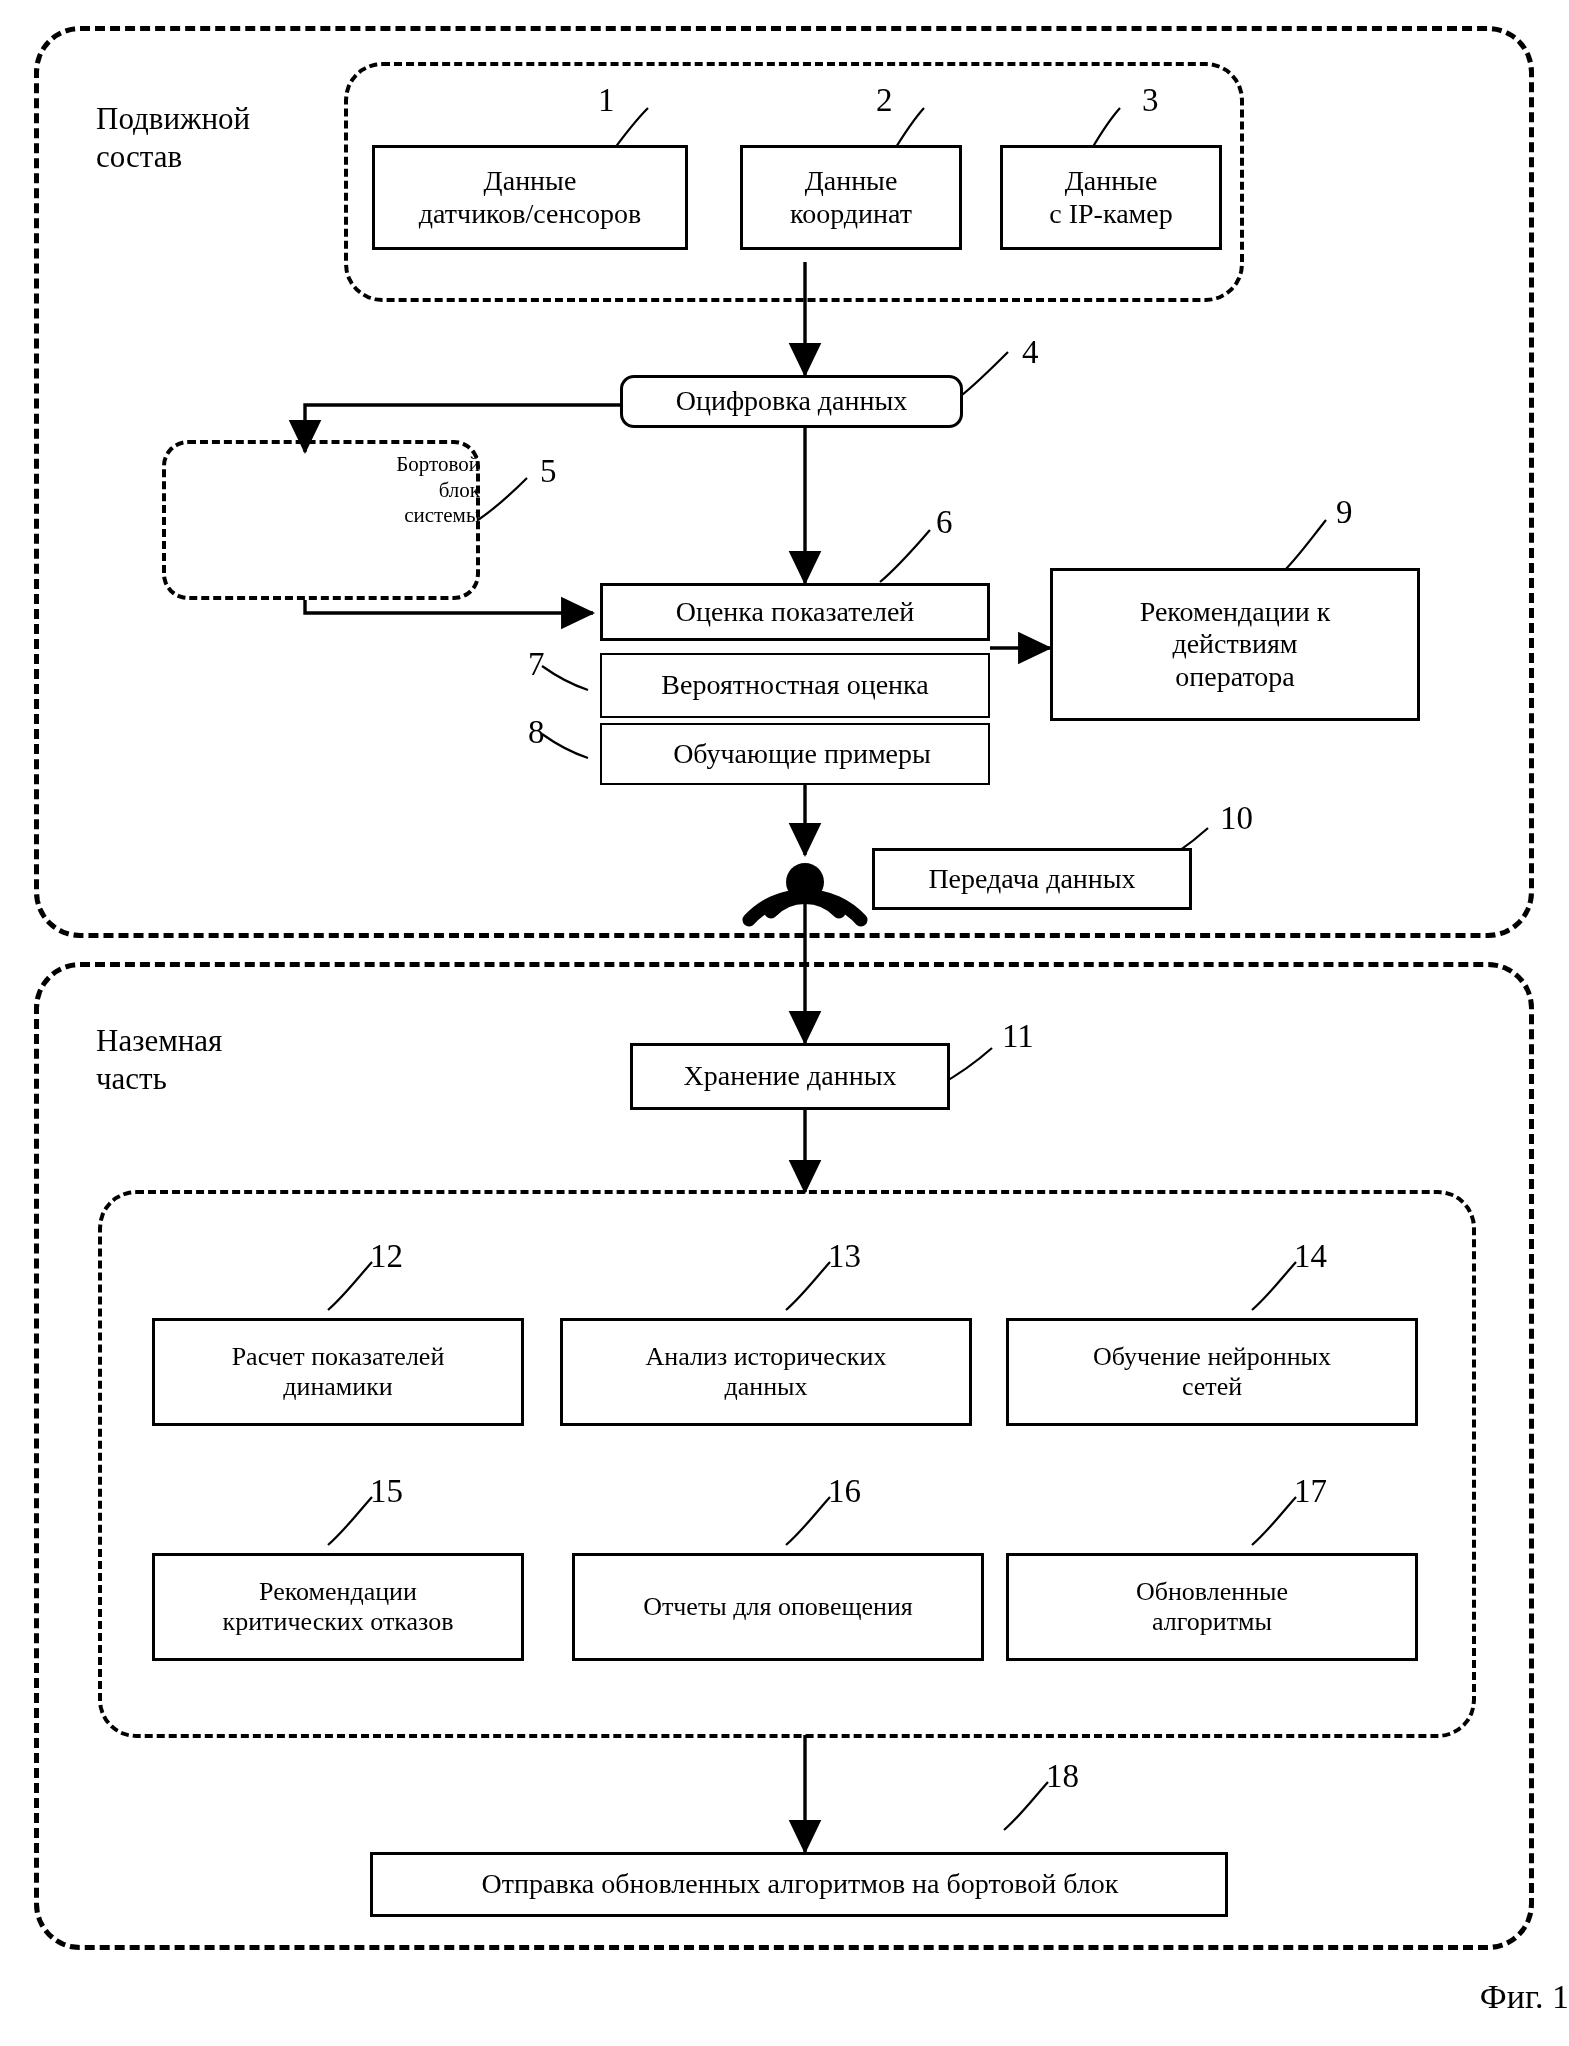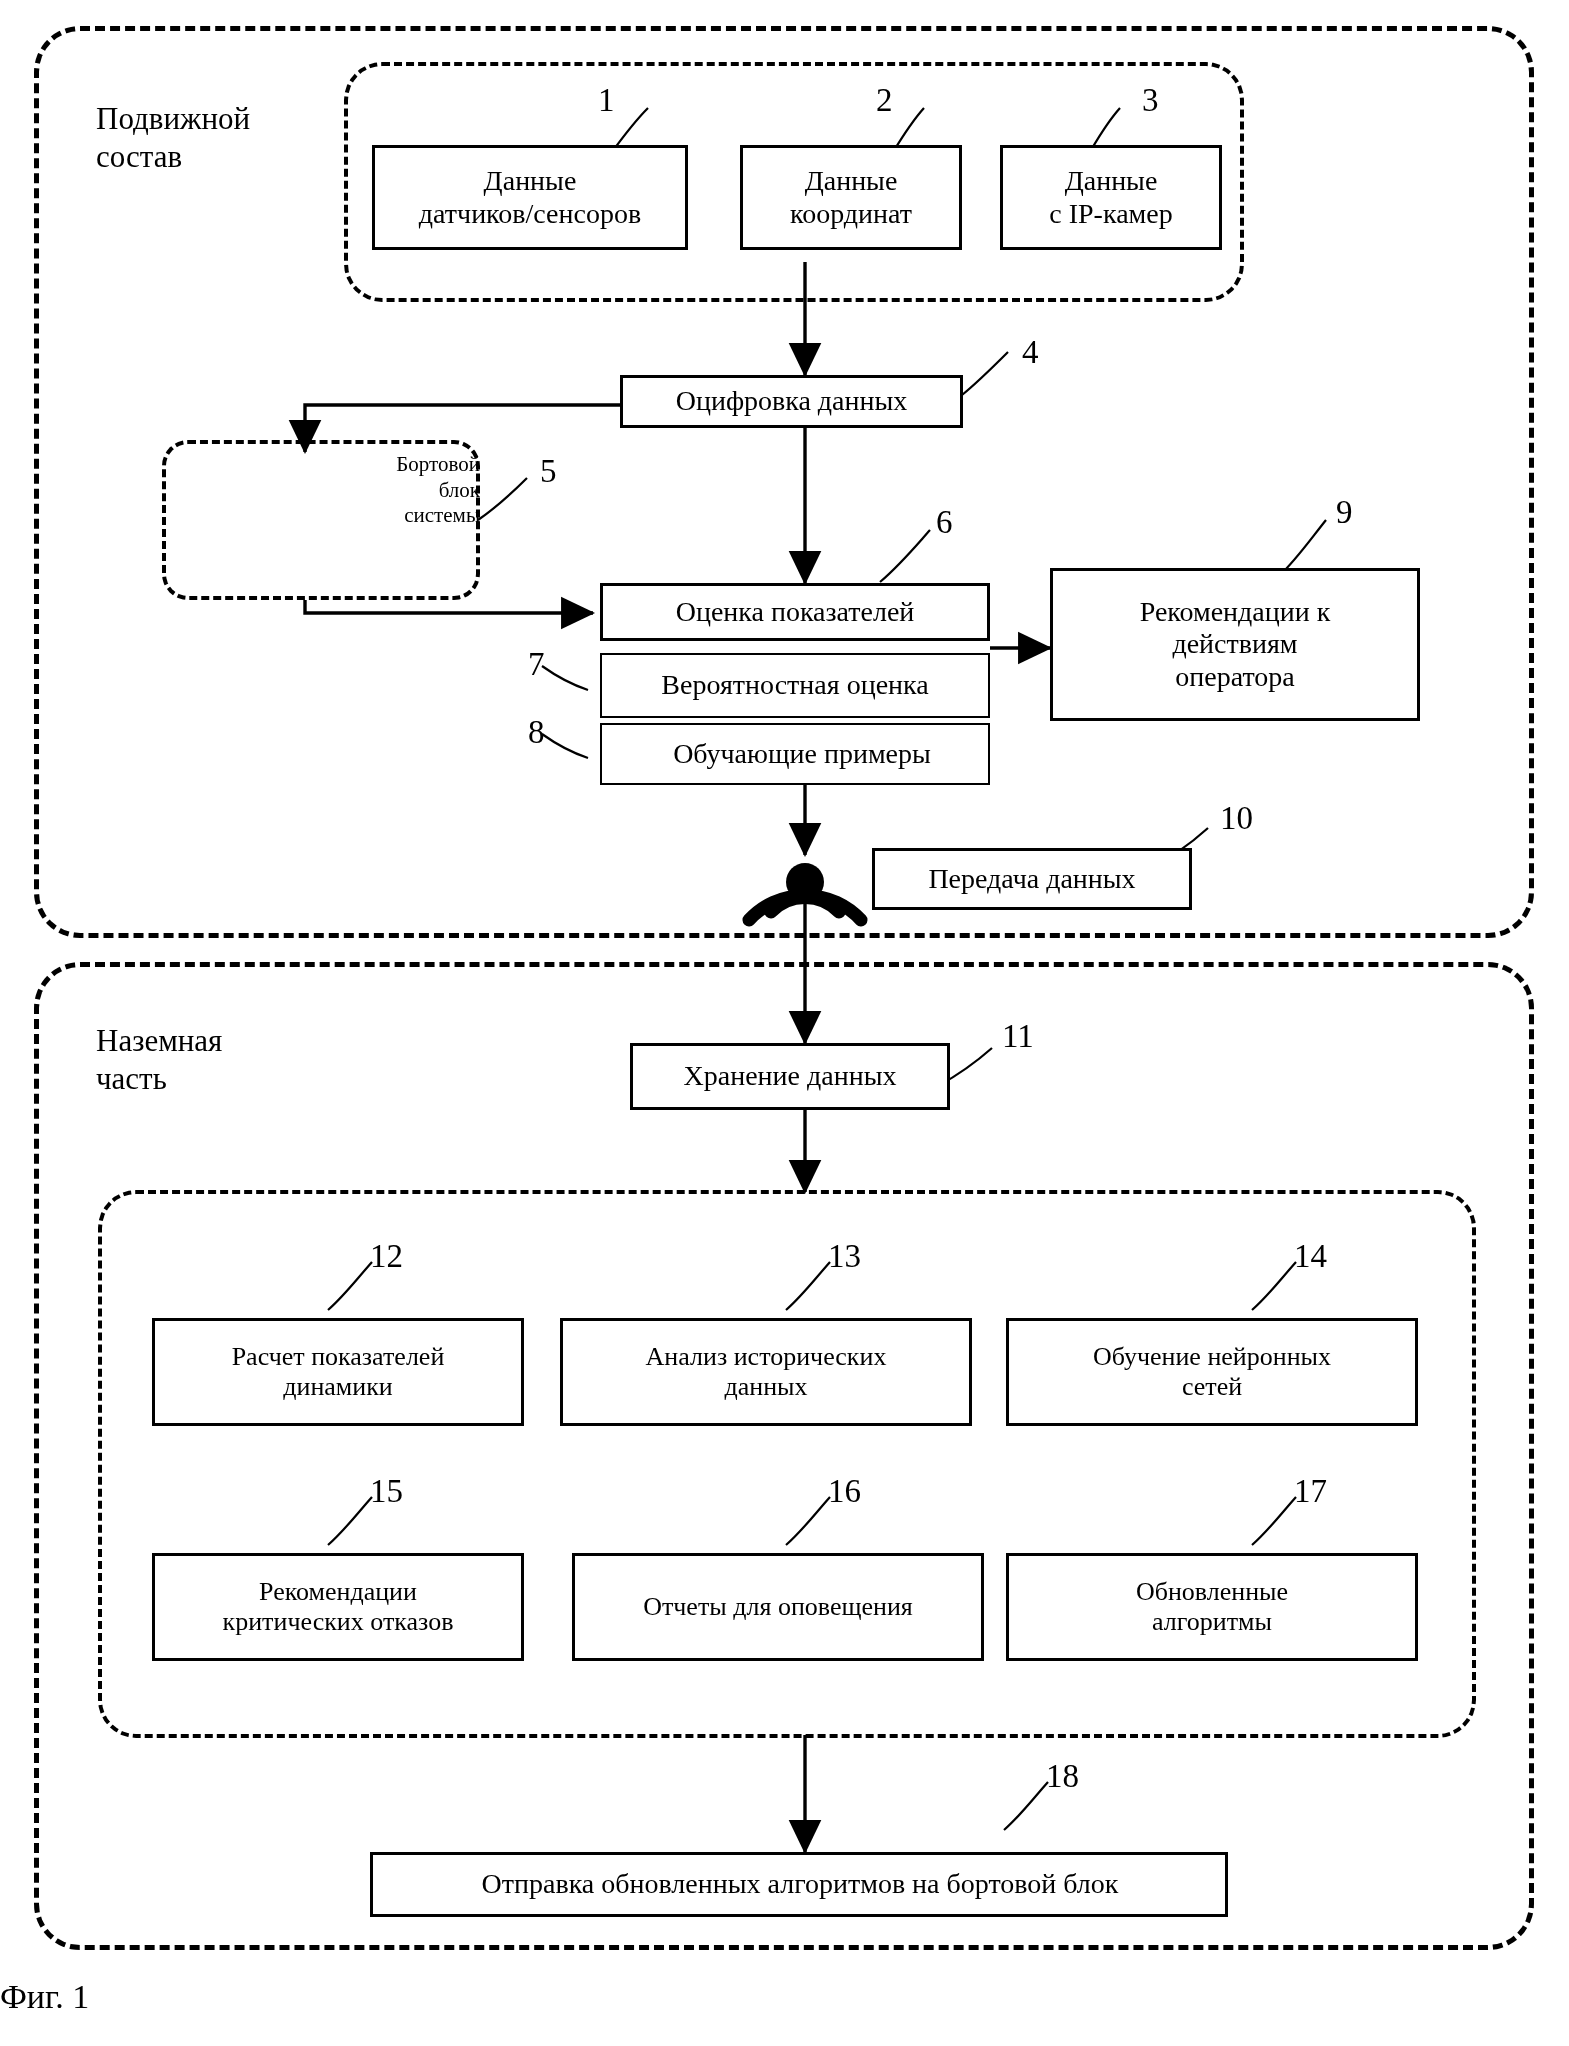--- a/index.html
+++ b/index.html
@@ -54,21 +54,21 @@
   }
   .refnum{
     position:absolute;
     font-size:33px;
     line-height:1;
   }
   .figcap{
     position:absolute;
     font-size:34px;
     width:100%;
-    text-align:left;
+    text-align:right;
     left:0;
   }
 </style>
 </head>
 <body>
 
 <div id="page">
 
   <svg id="canvas" viewBox="0 0 1569 2046" xmlns="http://www.w3.org/2000/svg">
     <defs>
@@ -136,21 +136,21 @@
   <div class="refnum" style="left:598px;top:84px;">1</div>
 
   <div class="nd" style="left:740px;top:145px;width:222px;height:105px;">Данные
 координат</div>
   <div class="refnum" style="left:876px;top:84px;">2</div>
 
   <div class="nd" style="left:1000px;top:145px;width:222px;height:105px;">Данные
 с IP-камер</div>
   <div class="refnum" style="left:1142px;top:84px;">3</div>
 
-  <div class="nd" style="left:620px;top:375px;width:343px;height:53px;">Оцифровка данных</div>
+  <div class="nd" style="left:620px;top:375px;width:343px;height:53px;border-radius:14px;">Оцифровка данных</div>
   <div class="refnum" style="left:1022px;top:336px;">4</div>
 
   <div class="grp small" style="left:162px;top:440px;width:318px;height:160px;"></div>
   <div class="lbl" style="left:162px;top:452px;width:318px;text-align:right;font-size:21px;">Бортовой
 блок
 системы</div>
   <div class="refnum" style="left:540px;top:455px;">5</div>
 
   <div class="nd" style="left:600px;top:583px;width:390px;height:58px;">Оценка показателей</div>
   <div class="refnum" style="left:936px;top:506px;">6</div>

